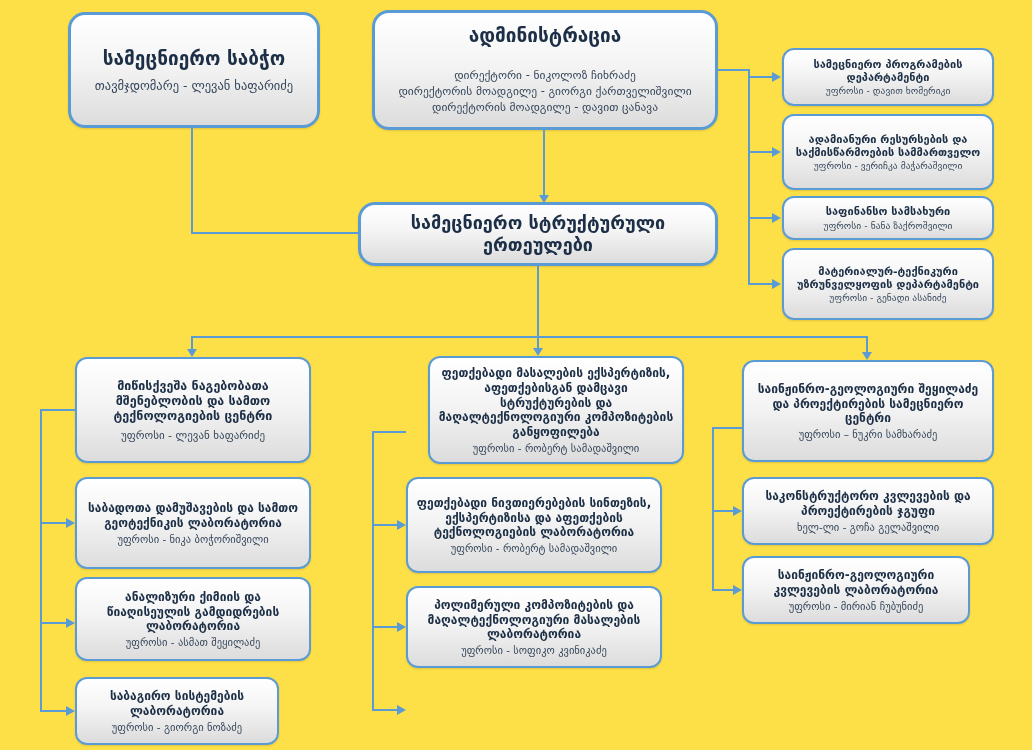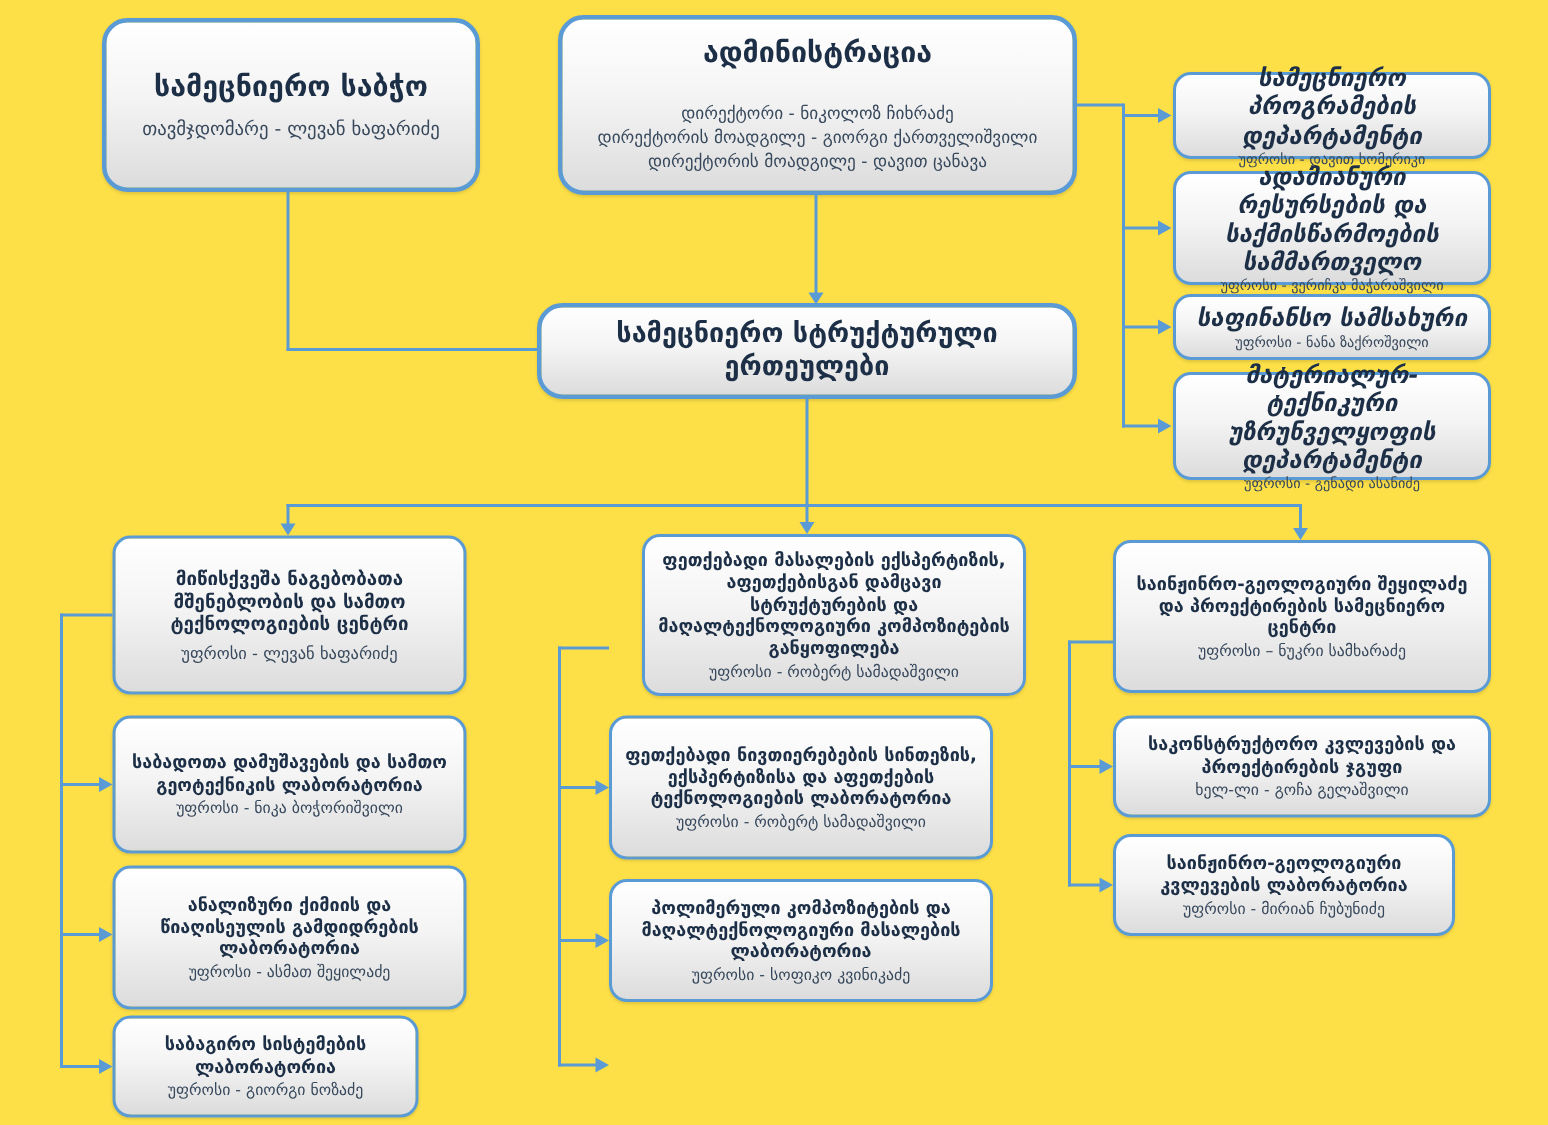--- a/index.html
+++ b/index.html
@@ -17,21 +17,21 @@
     padding:3px 7px;
   }
   .node.big{border-width:3px;border-radius:17px;}
   .t{font-weight:bold;color:#1c2f46;}
   .s{color:#37485c;margin-top:3px;}
   .g-top .t{font-size:19px;line-height:1.25;}
   .g-top .s{font-size:12.5px;margin-top:7px;}
   .g-admin .t{font-size:19px;line-height:1.2;margin-bottom:20px;}
   .g-admin .line{font-size:11.5px;line-height:1.4;color:#37485c;}
   .g-main .t{font-size:18px;line-height:1.25;}
-  .g-rb .t{font-size:16px;line-height:1.2;font-style:italic;}
+  .g-rb .t{font-size:11px;line-height:1.2;}
   .g-rb .s{font-size:9.5px;margin-top:1px;}
   .g-col .t{font-size:12px;line-height:1.22;}
   .g-col .s{font-size:10.5px;margin-top:2px;}
   .g-l1 .t{font-size:12.5px;}
   .g-l1 .s{font-size:11px;margin-top:6px;}
   .ln{position:absolute;background:#5B9BD5;}
   .arr-r{position:absolute;width:0;height:0;border:5px solid transparent;border-right:0;border-left:9px solid #5B9BD5;}
   .arr-d{position:absolute;width:0;height:0;border:5px solid transparent;border-bottom:0;border-top:8px solid #5B9BD5;}
 </style>
 </head>
@@ -73,21 +73,21 @@
   </div>
 
   <div class="node g-col g-l1" style="left:75px;top:357px;width:236px;height:106px">
     <div class="t">მიწისქვეშა ნაგებობათა მშენებლობის და სამთო ტექნოლოგიების ცენტრი</div>
     <div class="s">უფროსი - ლევან ხაფარიძე</div>
   </div>
   <div class="node g-col" style="left:75px;top:477px;width:236px;height:92px">
     <div class="t">საბადოთა დამუშავების და სამთო გეოტექნიკის ლაბორატორია</div>
     <div class="s">უფროსი - ნიკა ბოჭორიშვილი</div>
   </div>
-  <div class="node g-col" style="left:75px;top:577px;width:236px;height:96px">
+  <div class="node g-col" style="left:75px;top:577px;width:236px;height:84px">
     <div class="t">ანალიზური ქიმიის და წიაღისეულის გამდიდრების ლაბორატორია</div>
     <div class="s">უფროსი - ასმათ შეყილაძე</div>
   </div>
   <div class="node g-col" style="left:75px;top:677px;width:204px;height:68px">
     <div class="t">საბაგირო სისტემების ლაბორატორია</div>
     <div class="s">უფროსი - გიორგი ნოზაძე</div>
   </div>
 
   <div class="node g-col" style="left:428px;top:356px;width:256px;height:108px">
     <div class="t">ფეთქებადი მასალების ექსპერტიზის, აფეთქებისგან დამცავი სტრუქტურების და მაღალტექნოლოგიური კომპოზიტების განყოფილება</div>

